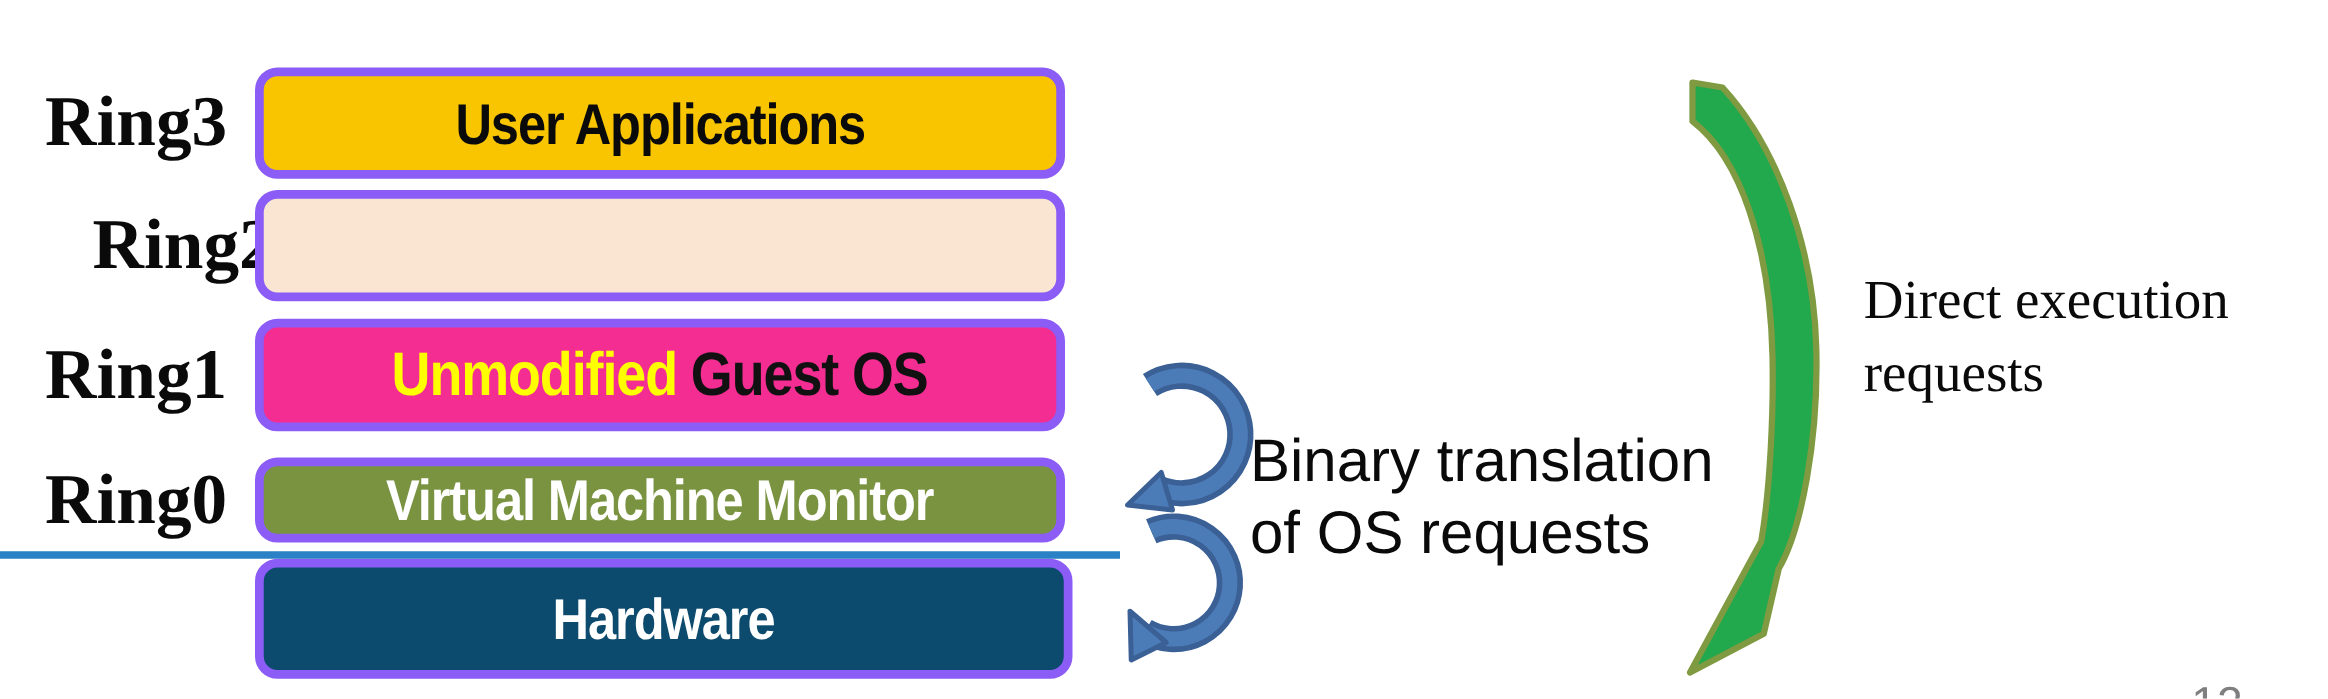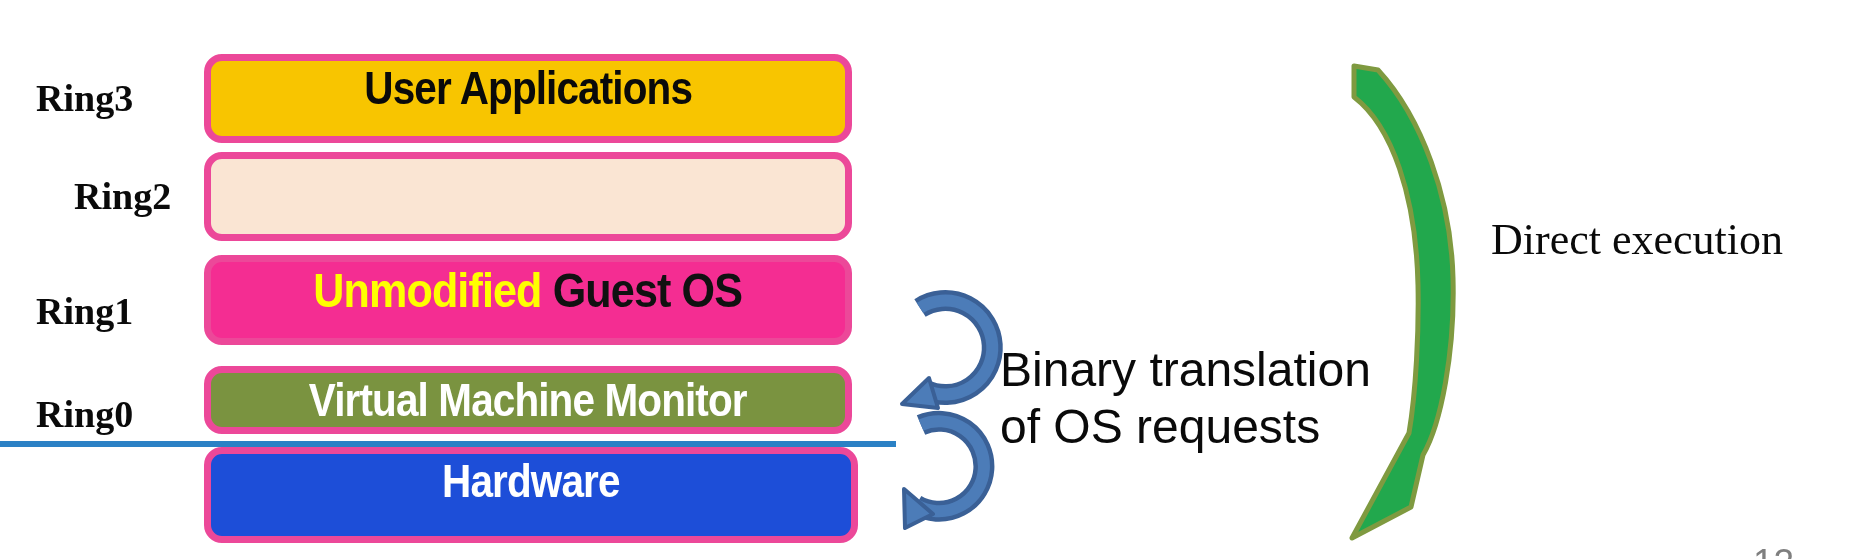--- a/index.html
+++ b/index.html
@@ -4,43 +4,43 @@
 <style>
   html,body{margin:0;padding:0;background:#ffffff;}
   .canvas{
     position:relative;width:1862px;height:559px;overflow:hidden;
     background:#ffffff;font-family:"Liberation Sans","DejaVu Sans",sans-serif;
   }
   
   .ring-label{
     position:absolute;left:36px;width:210px;height:58px;line-height:58px;
     font-family:"Liberation Serif","DejaVu Serif",serif;font-weight:700;
-    font-size:38px;color:#0a0a0a;white-space:nowrap;
+    font-size:57px;color:#0a0a0a;white-space:nowrap;
   }
   .ring3{top:69px;}
   .ring2{top:167px;margin-left:38px;}
-  .ring1{top:282px;}
-  .ring0{top:385px;}
+  .ring1{top:271px;}
+  .ring0{top:371px;}
   
   .layer-box{
     position:absolute;left:204px;width:648px;box-sizing:border-box;
-    border:7px solid #ec4899;border-radius:18px;
-    display:flex;align-items:flex-start;justify-content:center;
+    border:7px solid #8b5cf6;border-radius:18px;
+    display:flex;align-items:center;justify-content:center;
   }
   .box-label{
     display:inline-block;transform:scaleX(0.88);transform-origin:center;
     font-weight:700;font-size:46px;letter-spacing:-1px;white-space:pre;
   }
   .box-user-apps{top:54px;height:89px;background:#F8C500;color:#0a0a0a;}
   .box-ring2{top:152px;height:89px;background:#FAE5D3;}
   .box-guest-os{top:255px;height:90px;background:#F42D92;color:#111111;}
   .box-guest-os .box-label{font-size:49px;}
   .box-guest-os .hl{color:#FFFF00;}
   .box-vmm{top:366px;height:68px;background:#7A9340;color:#ffffff;}
-  .box-hardware{top:447px;height:96px;width:654px;background:#1d4ed8;color:#ffffff;}
+  .box-hardware{top:447px;height:96px;width:654px;background:#0c4a6e;color:#ffffff;}
   
   .overlay{position:absolute;left:0;top:0;width:1862px;height:559px;}
   
   .annotation{position:absolute;color:#0a0a0a;}
   .annotation div{white-space:pre;}
   .binary-note{left:1000px;top:341px;font-size:48px;line-height:57px;}
   .direct-note{left:1491px;top:210px;font-size:44px;line-height:59px;font-family:Liberation Serif, serif;}
   .page-number{
     position:absolute;left:1753px;top:542px;font-size:37px;color:#7f7f7f;
   }
@@ -99,17 +99,18 @@
              C 1416 196 1392 126 1354 97 Z" fill="#22A84D" stroke="#7F9A40" stroke-width="5" stroke-linejoin="round"></path>
   </svg>
 
   <div class="annotation binary-note">
     <div>Binary translation</div>
     <div>of OS requests</div>
   </div>
 
   <div class="annotation direct-note">
     <div>Direct execution</div>
+    <div>requests</div>
   </div>
 
   <div class="page-number">12</div>
 
 </div>
 
 </body></html>

